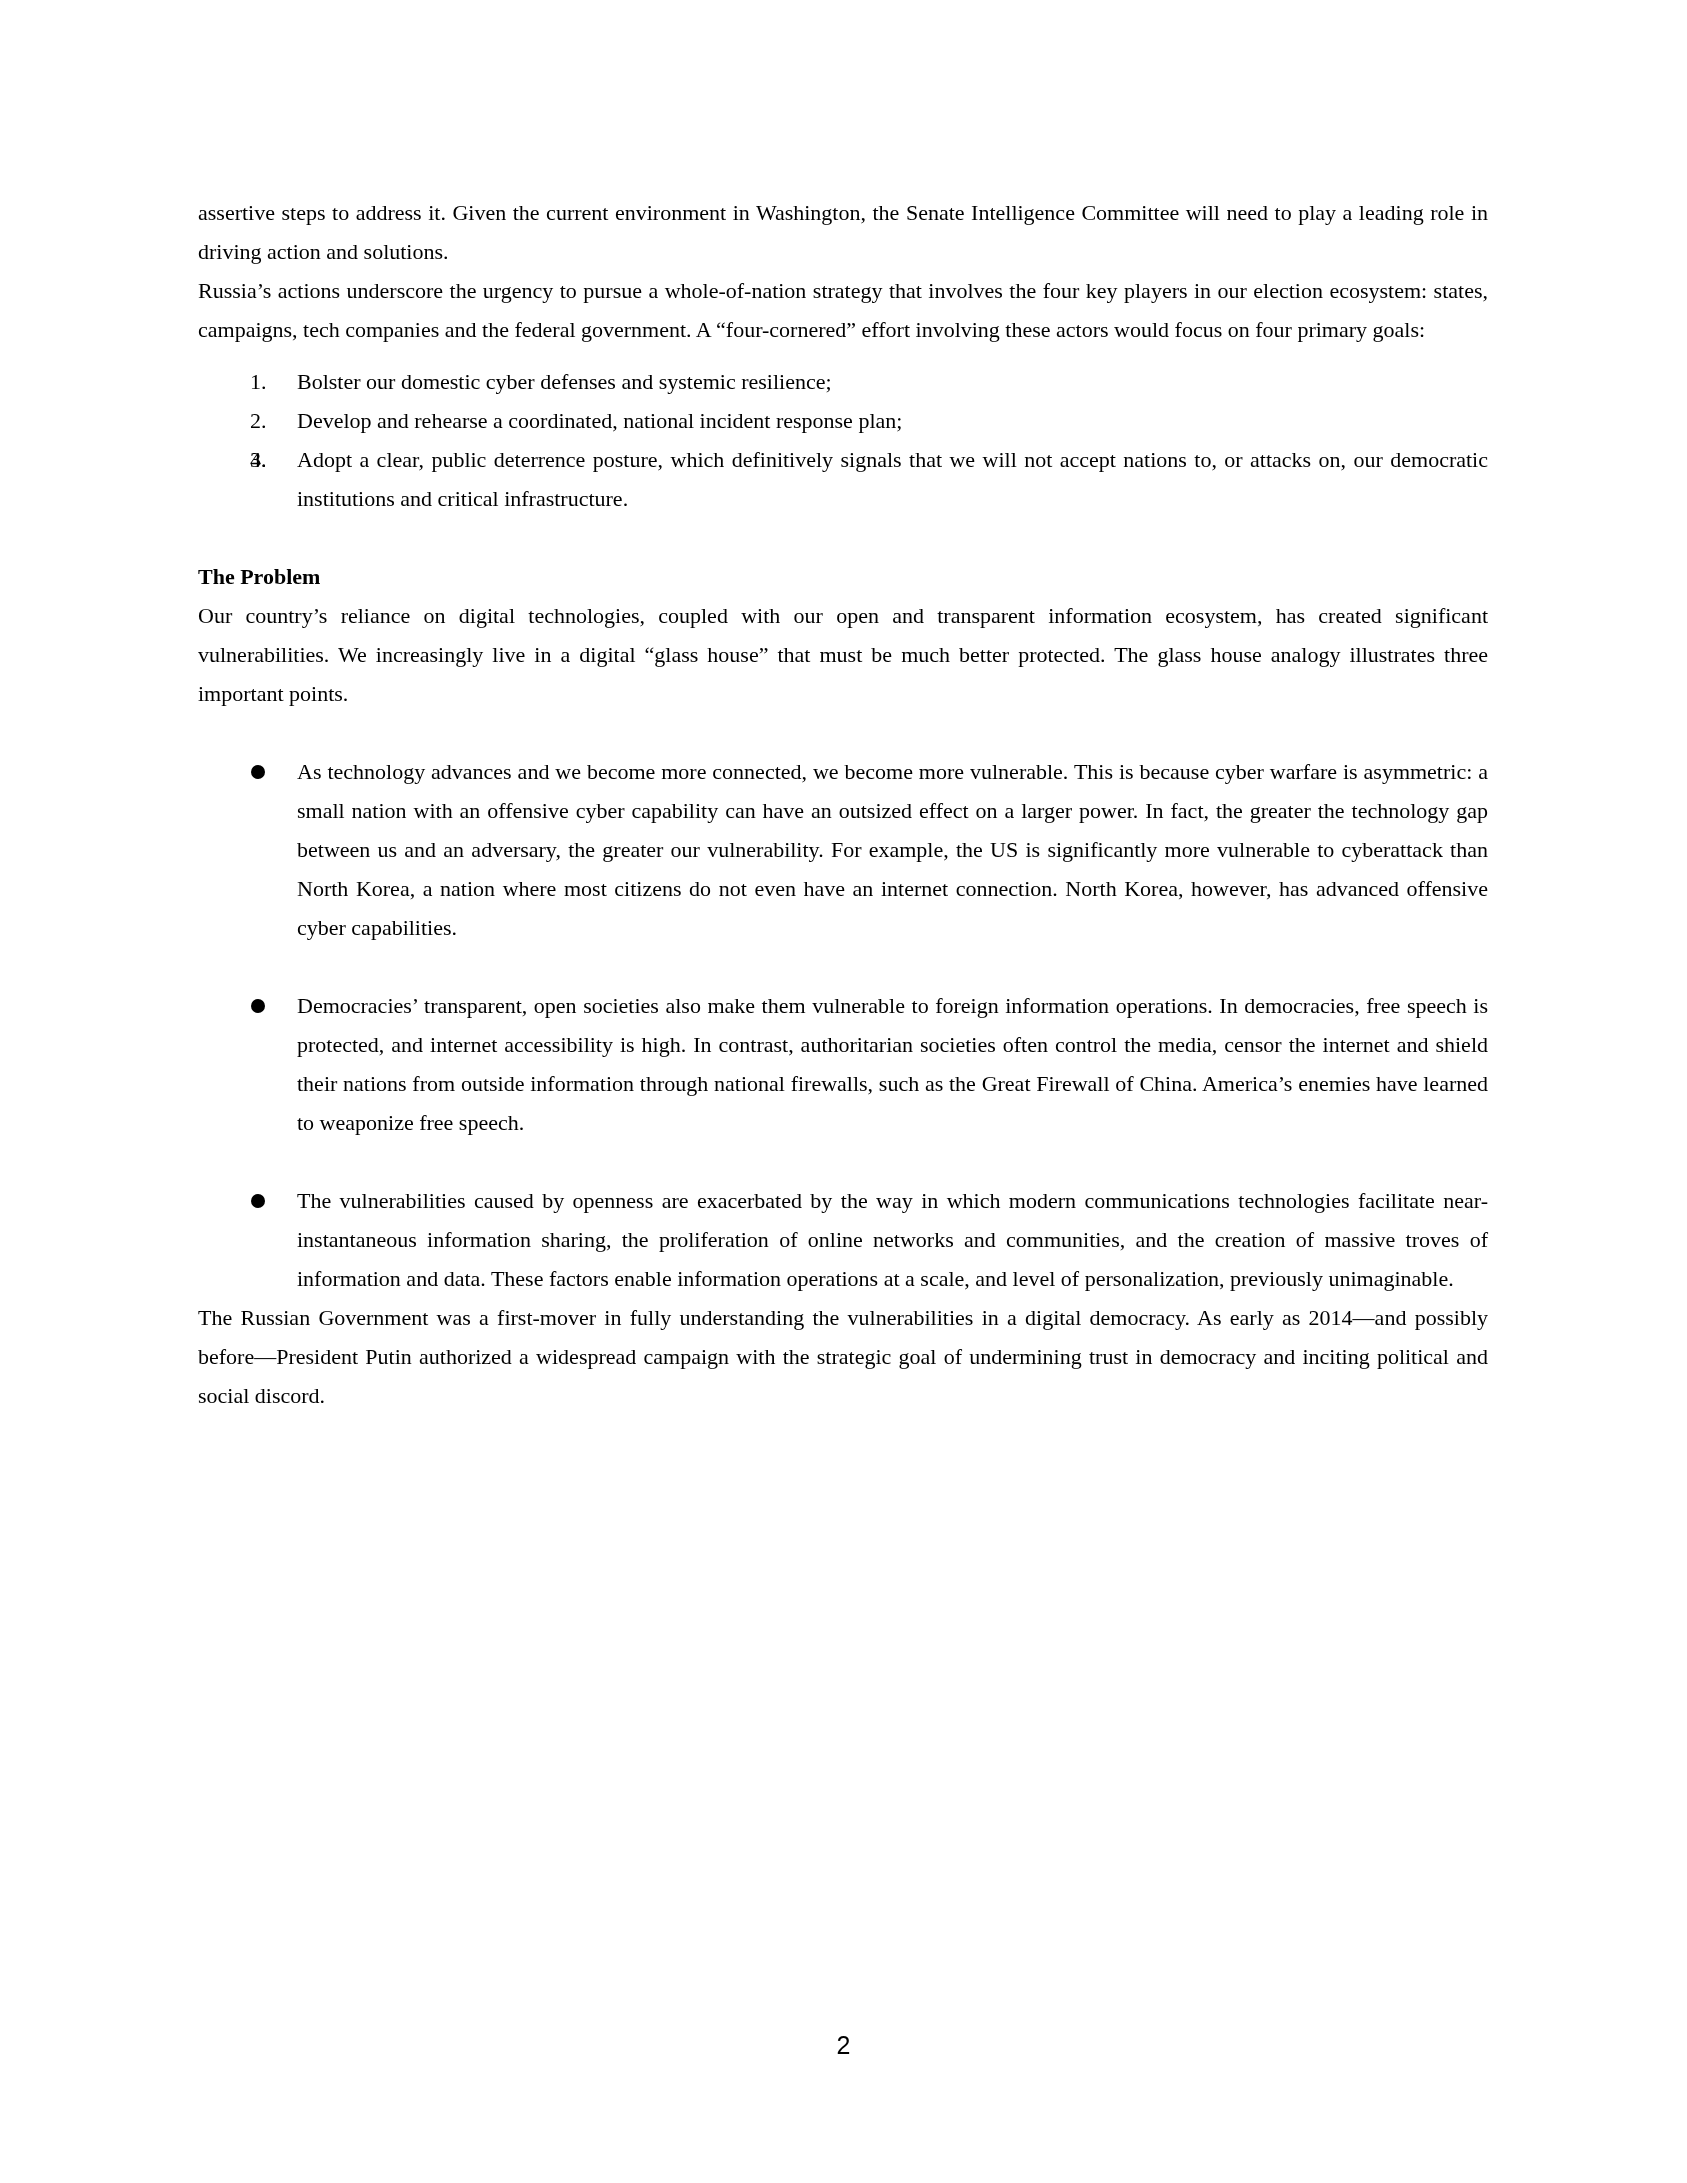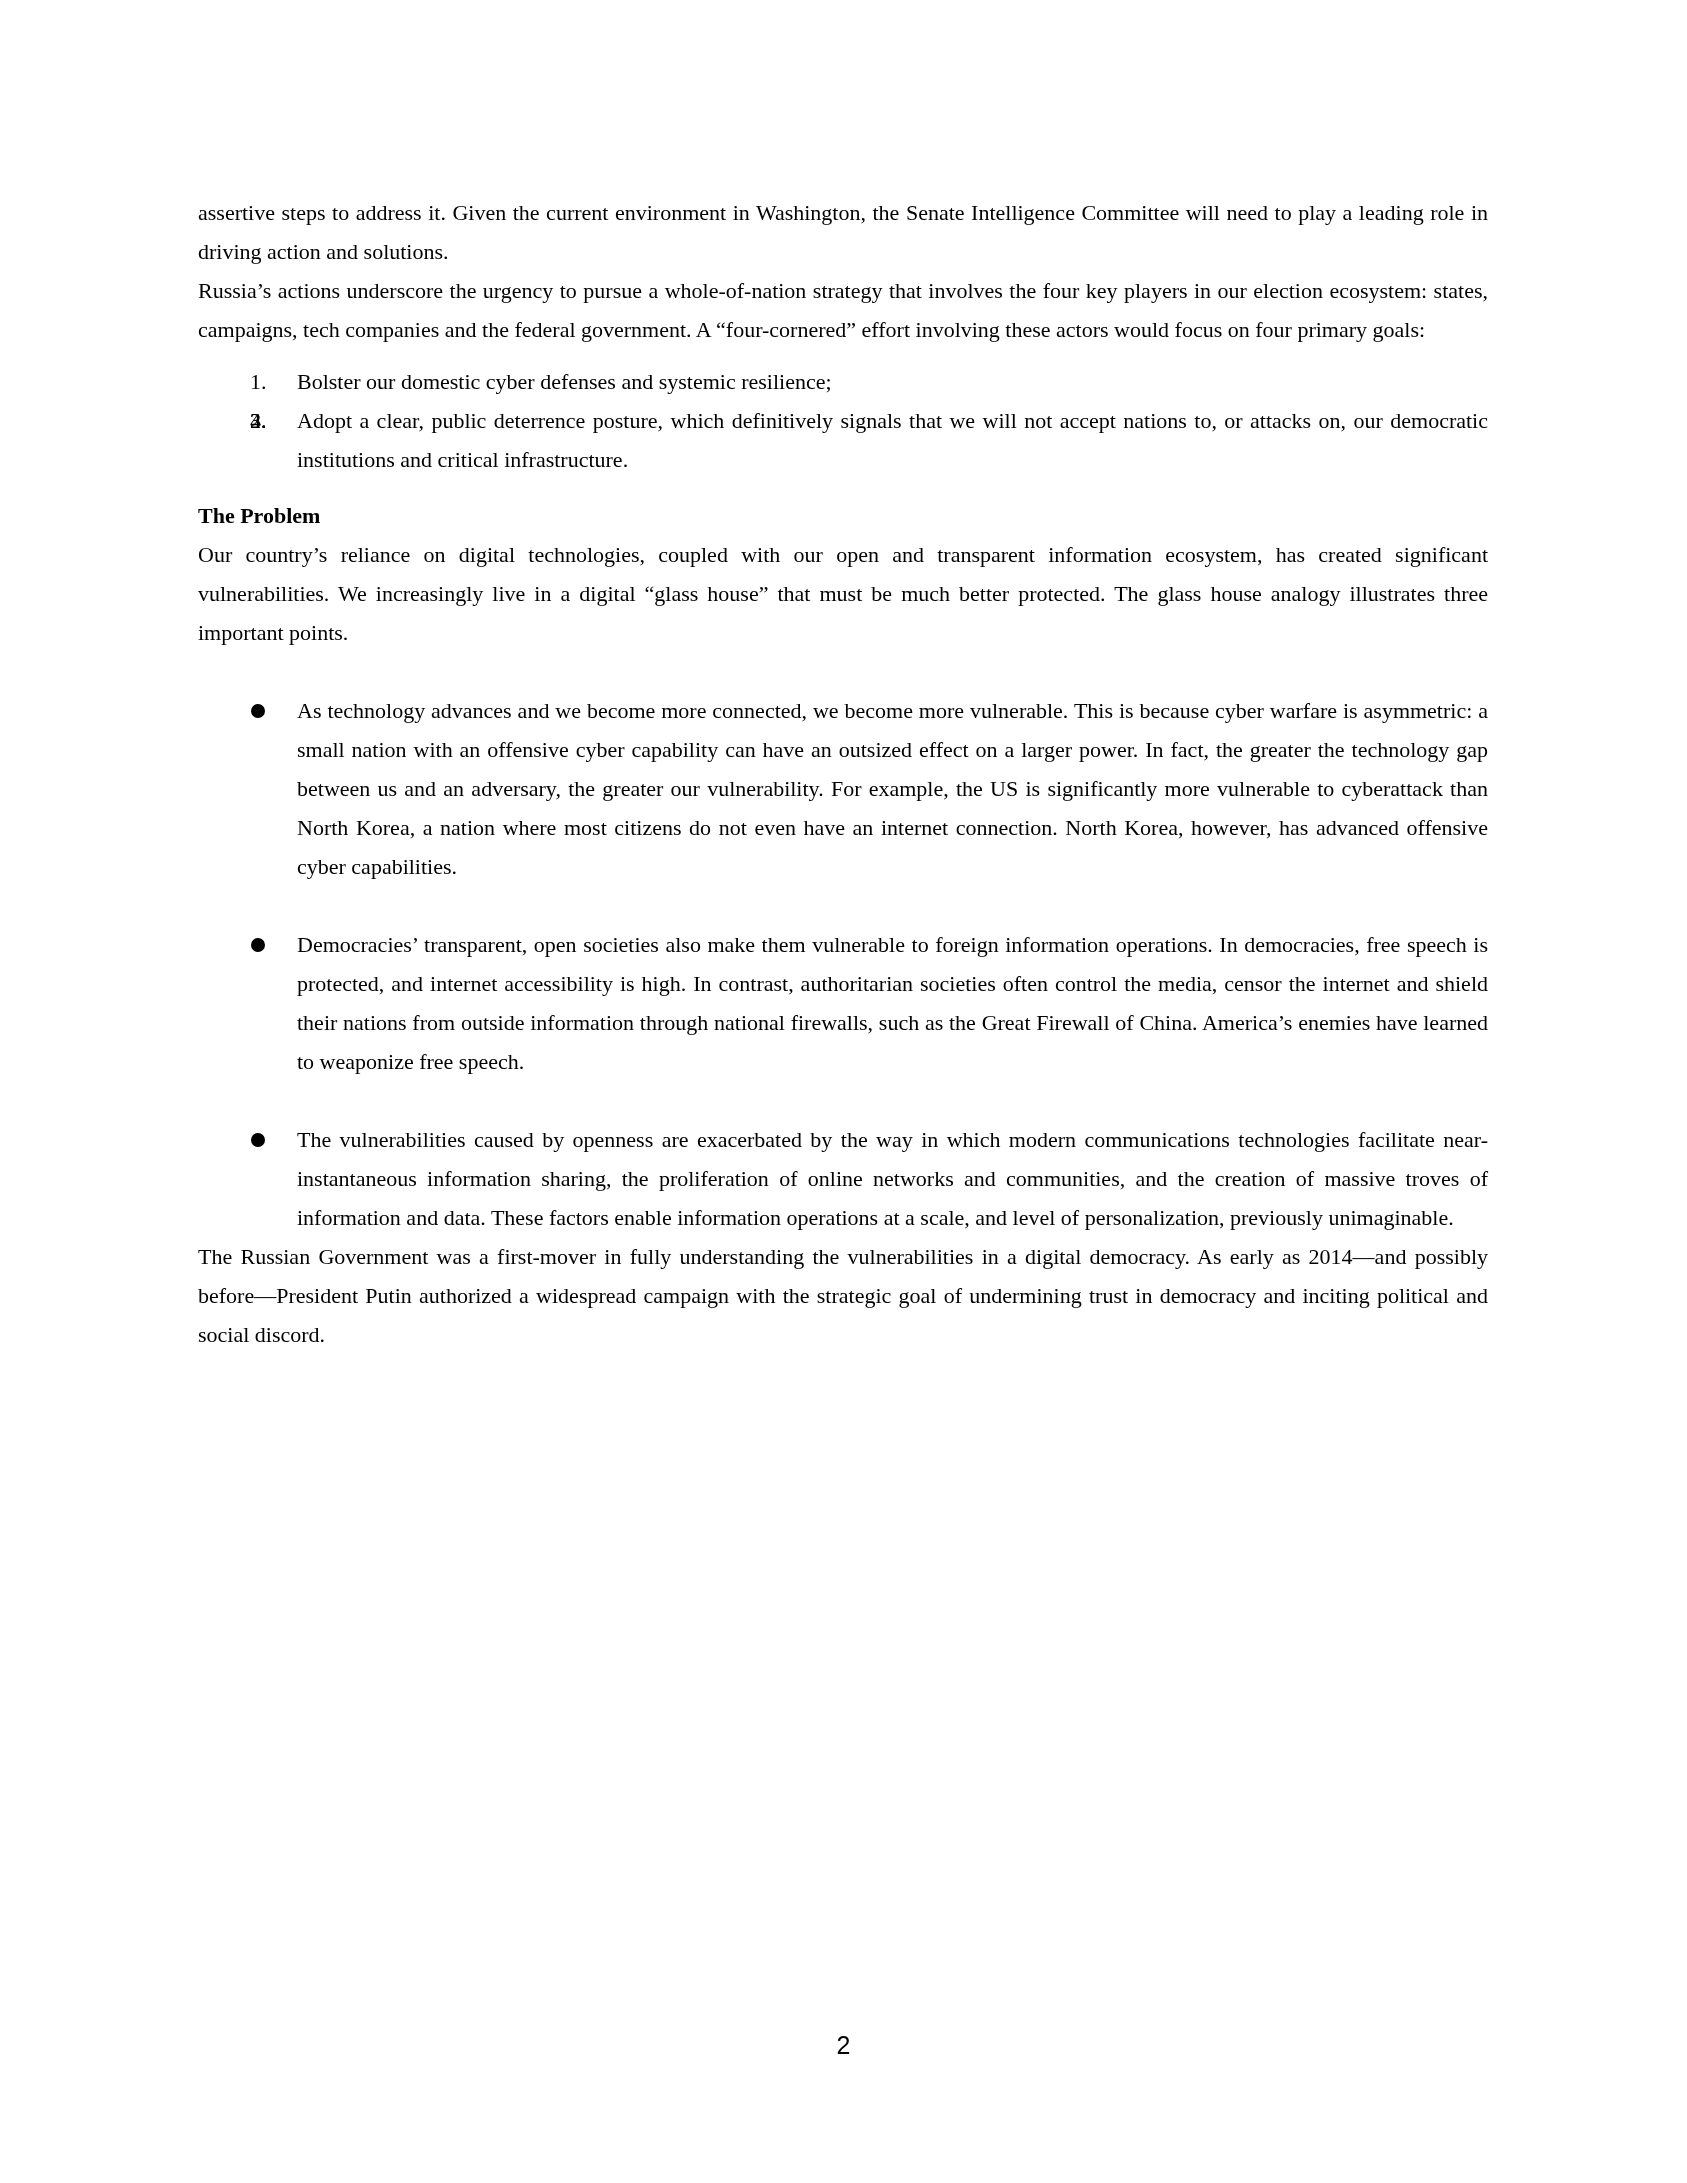--- a/index.html
+++ b/index.html
@@ -23,21 +23,21 @@
       font-size: 22px;
       line-height: 39px;
     }
     p {
       margin: 0;
       text-align: justify;
     }
     .para-gap { }
     .heading {
       font-weight: bold;
-      margin-top: 17px;
+      margin-top: 39px;
       text-align: left;
     }
     ol.goals {
       list-style: none;
       margin: 13.2px 0 0 0;
       padding: 0;
     }
     ol.goals li, ul.points li {
       position: relative;
       padding-left: 99px;
@@ -80,20 +80,21 @@
   <p>assertive steps to address it. Given the current environment in Washington, the Senate Intelligence Committee will need to play a leading role in driving action and solutions.</p>
   <p class="para-gap">Russia’s actions underscore the urgency to pursue a whole-of-nation strategy that involves the four key players in our election ecosystem: states, campaigns, tech companies and the federal government. A “four-cornered” effort involving these actors would focus on four primary goals:</p>
 
   <ol class="goals">
     <li>
       <span class="num">1.</span>
       <span>Bolster our domestic cyber defenses and systemic resilience;</span>
     </li>
     <li>
       <span class="num">2.</span>
+      <span>Develop and rehearse a coordinated, national incident response plan;</span>
     </li>
     <li>
       <span class="num">3.</span>
     </li>
     <li>
       <span class="num">4.</span>
       <span>Adopt a clear, public deterrence posture, which definitively signals that we will not accept nations to, or attacks on, our democratic institutions and critical infrastructure.</span>
     </li>
   </ol>
 

